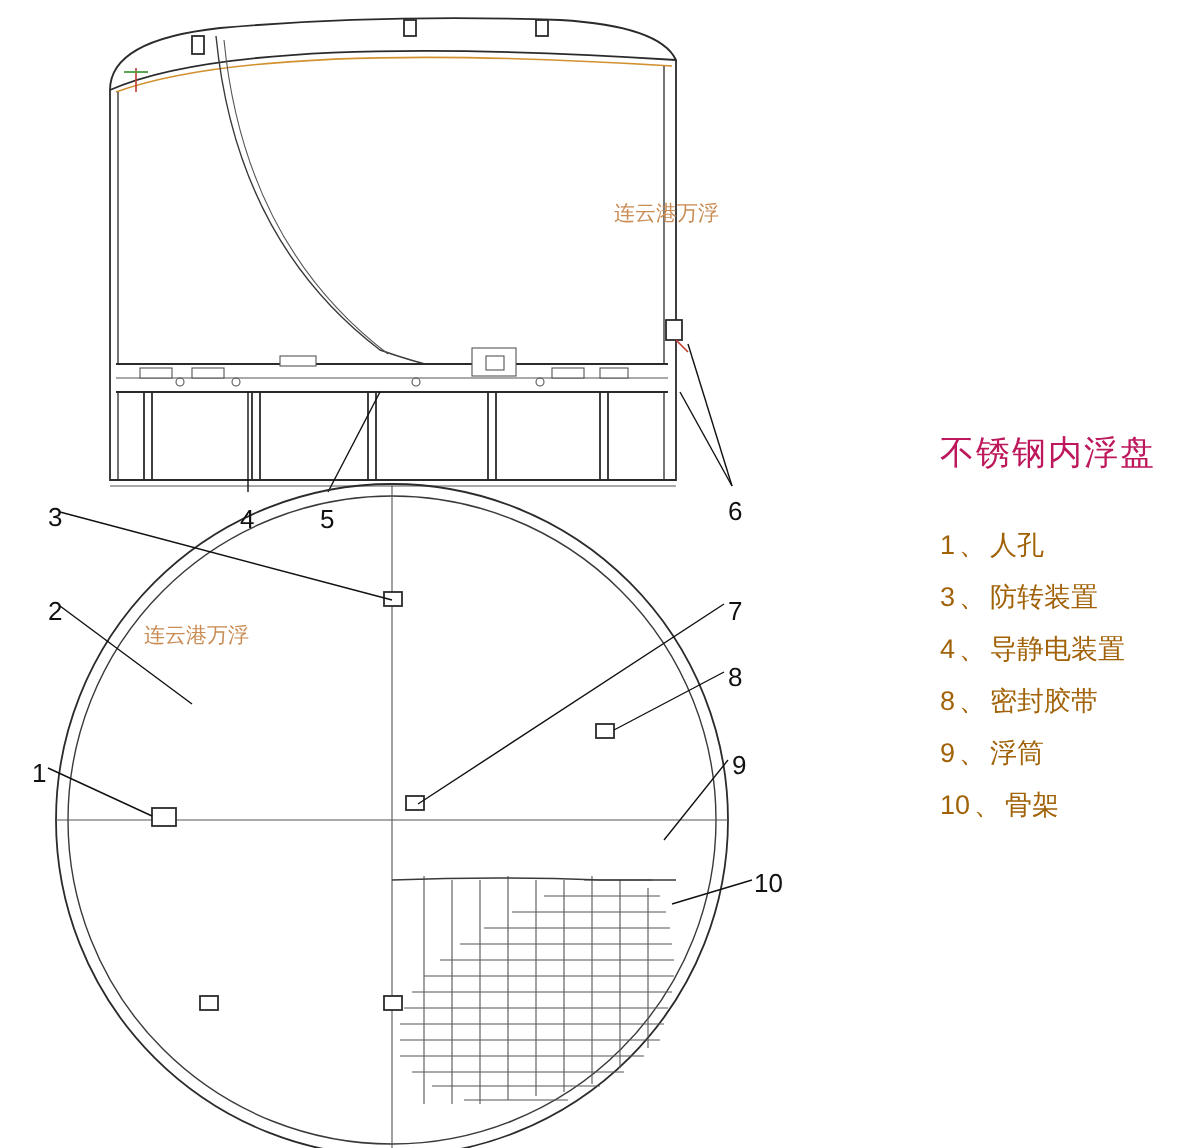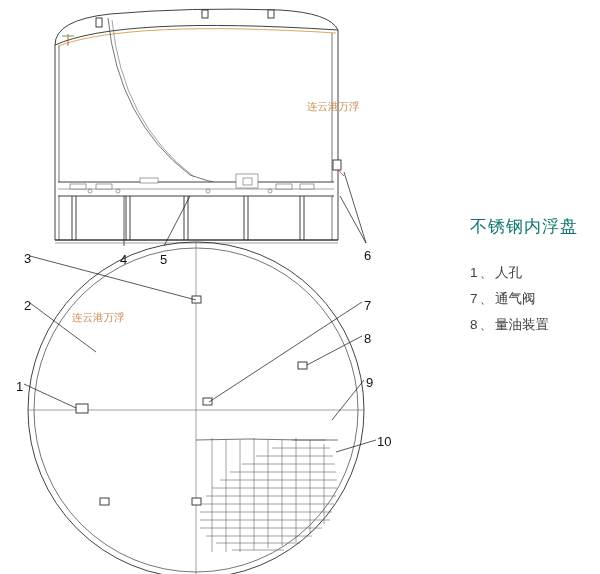--- a/index.html
+++ b/index.html
@@ -15,28 +15,28 @@
   #stage svg{position:absolute;left:0;top:0;width:600px;height:574px;}
 
   .legend{
     position:absolute;
     left:470px; top:215px;
     width:128px;
   }
   .legend-title{
     font-size:17px;
     letter-spacing:1px;
-    color:#0f766e;
+    color:#be185d;
     margin-bottom:22px;
     white-space:nowrap;
   }
   .legend-item{
     font-size:13.5px;
     line-height:26px;
-    color:#404040;
+    color:#a16207;
     white-space:nowrap;
   }
   .legend-num{display:inline-block;}
   .legend-sep{display:inline-block;padding:0 2px;}
   .legend-label{display:inline-block;}
 
   .wm{
     position:absolute;
     font-size:10.5px;
     color:#c98c54;
@@ -200,18 +200,21 @@
       <div class="calloutnum" style="left: 364px; top: 298px;">7</div>
       <div class="calloutnum" style="left: 364px; top: 331px;">8</div>
       <div class="calloutnum" style="left: 366px; top: 375px;">9</div>
       <div class="calloutnum" style="left: 377px; top: 434px;">10</div>
     </div>
 
   <div class="legend">
     <div class="legend-title">不锈钢内浮盘</div>
     <div id="legend-list">
         <div class="legend-item"><span class="legend-num">1</span><span class="legend-sep">、</span><span class="legend-label">人孔</span></div>
-        <div class="legend-item"><span class="legend-num">7</span><span class="legend-sep">、</span><span class="legend-label">通气阀</span></div>
-        <div class="legend-item"><span class="legend-num">8</span><span class="legend-sep">、</span><span class="legend-label">量油装置</span></div>
+        <div class="legend-item"><span class="legend-num">3</span><span class="legend-sep">、</span><span class="legend-label">防转装置</span></div>
+        <div class="legend-item"><span class="legend-num">4</span><span class="legend-sep">、</span><span class="legend-label">导静电装置</span></div>
+        <div class="legend-item"><span class="legend-num">8</span><span class="legend-sep">、</span><span class="legend-label">密封胶带</span></div>
+        <div class="legend-item"><span class="legend-num">9</span><span class="legend-sep">、</span><span class="legend-label">浮筒</span></div>
+        <div class="legend-item"><span class="legend-num">10</span><span class="legend-sep">、</span><span class="legend-label">骨架</span></div>
       </div>
   </div>
 
 </div>
 
 </body></html>

